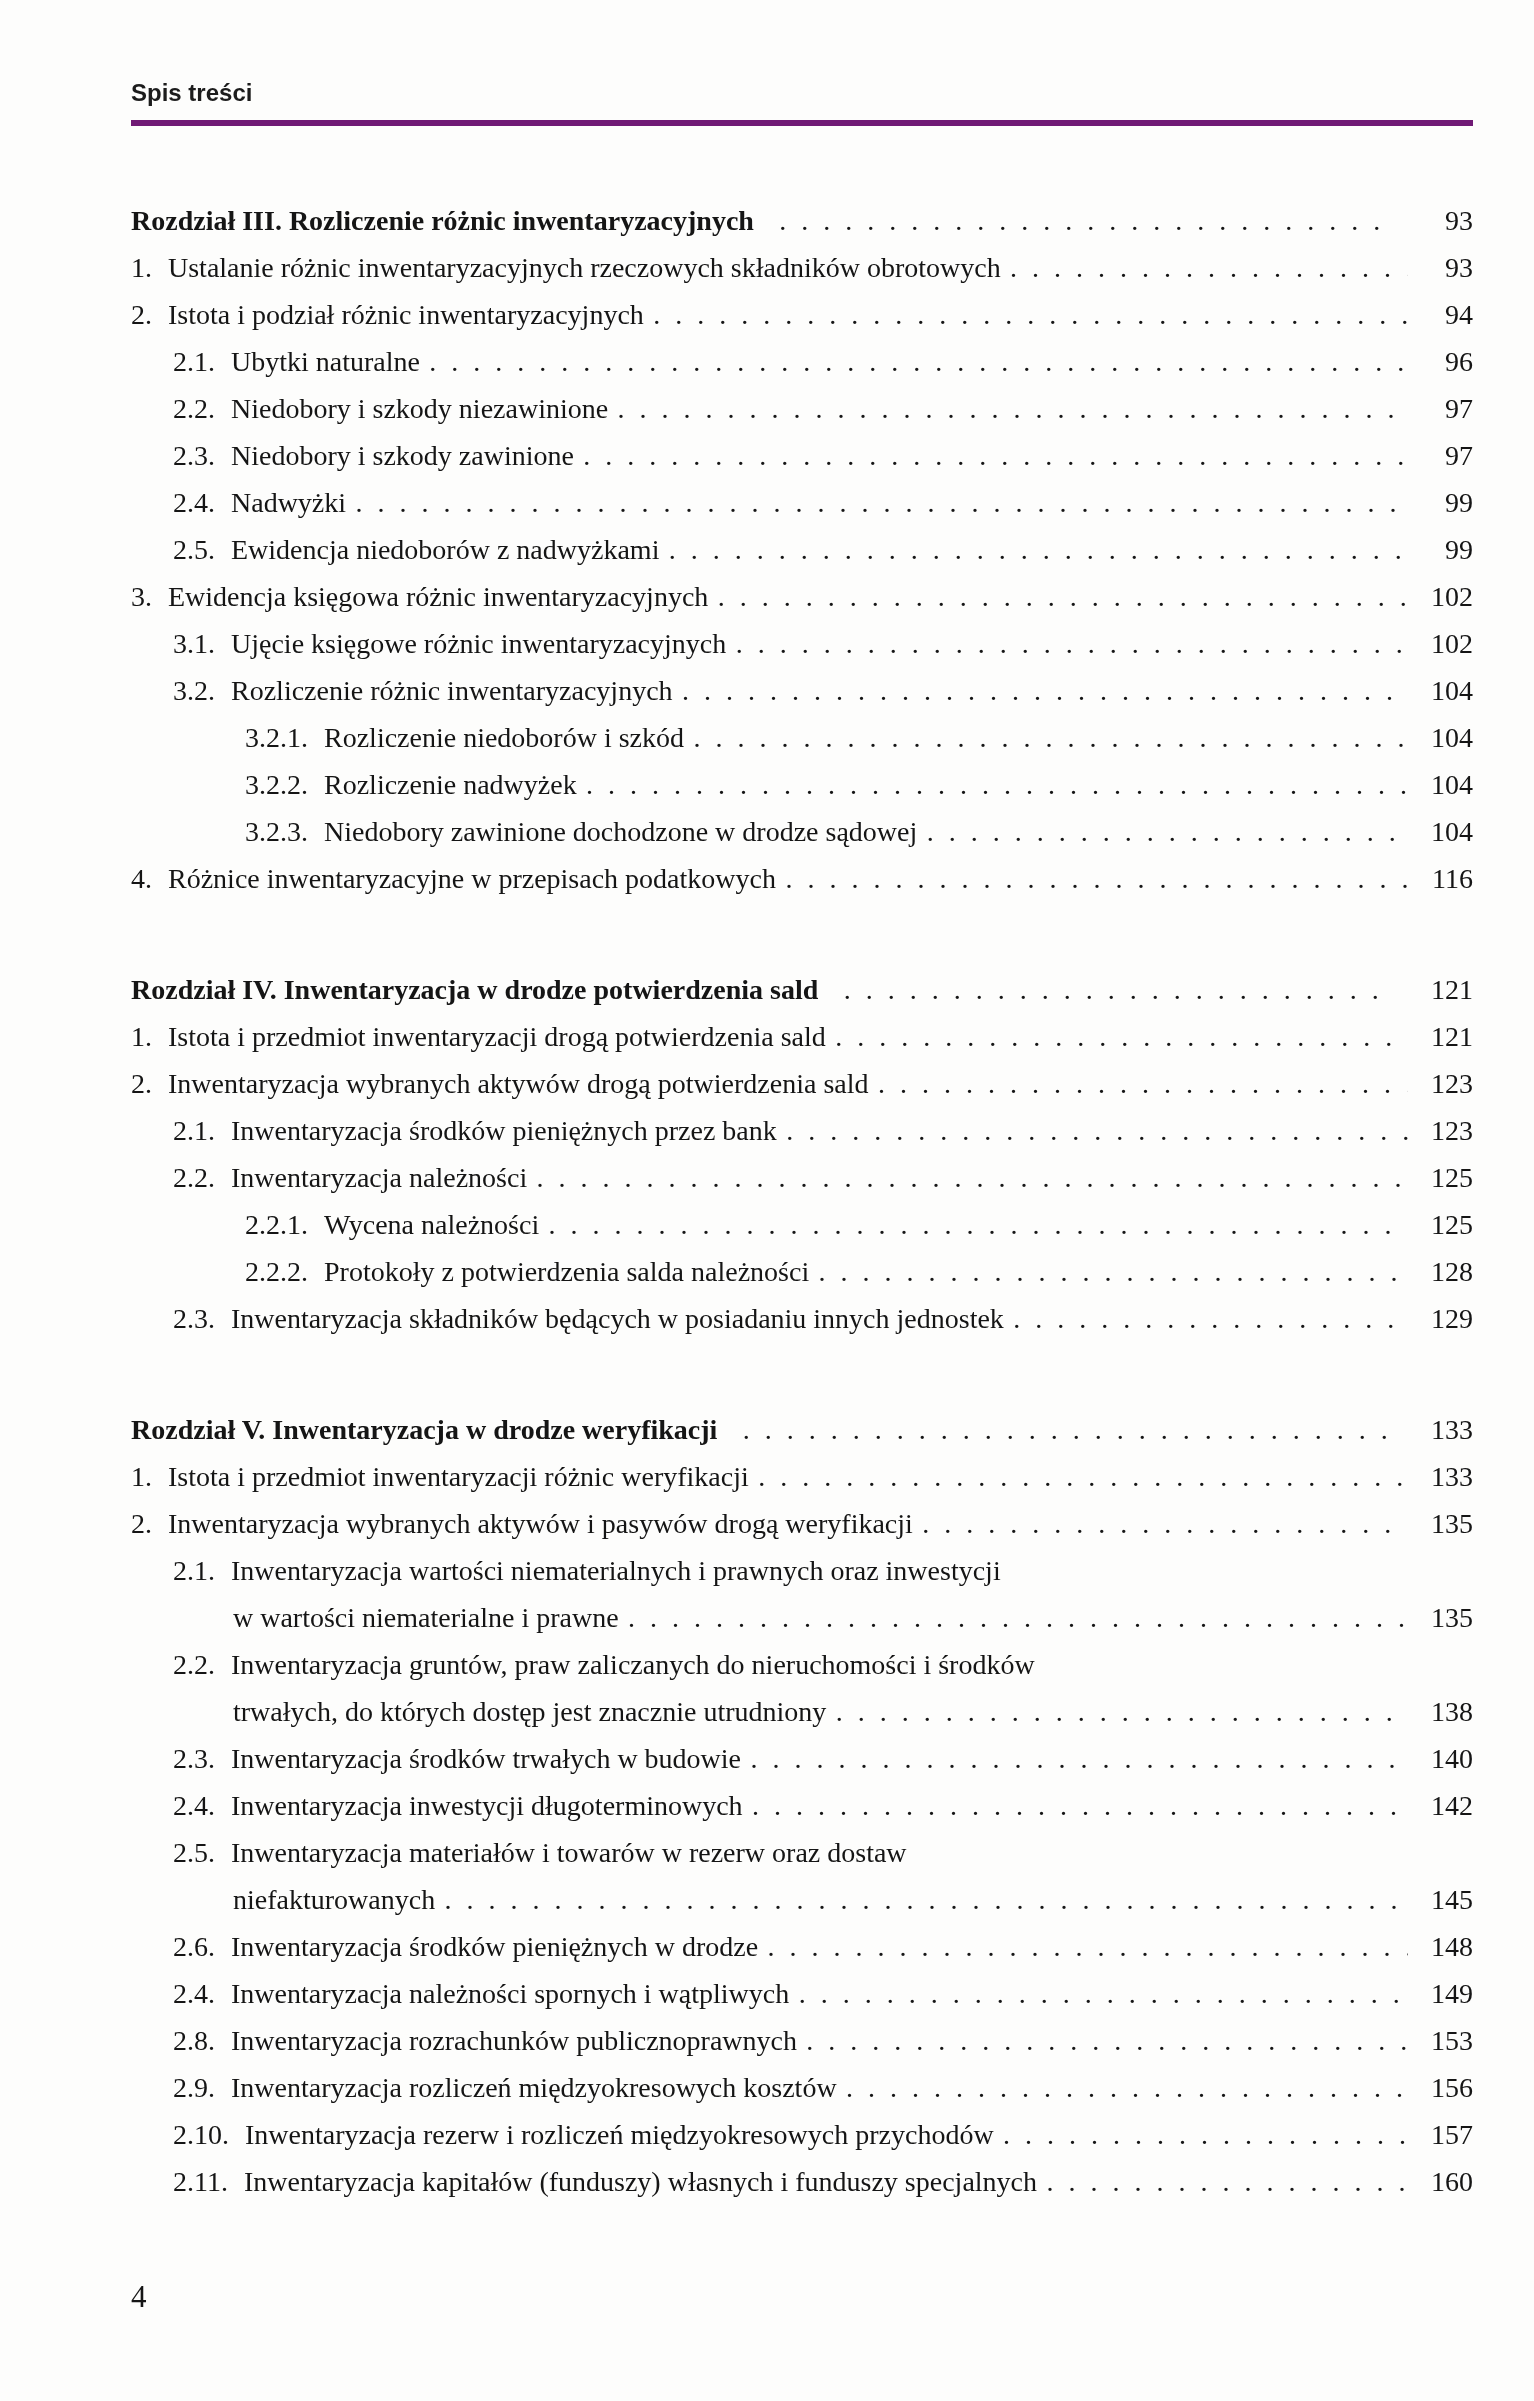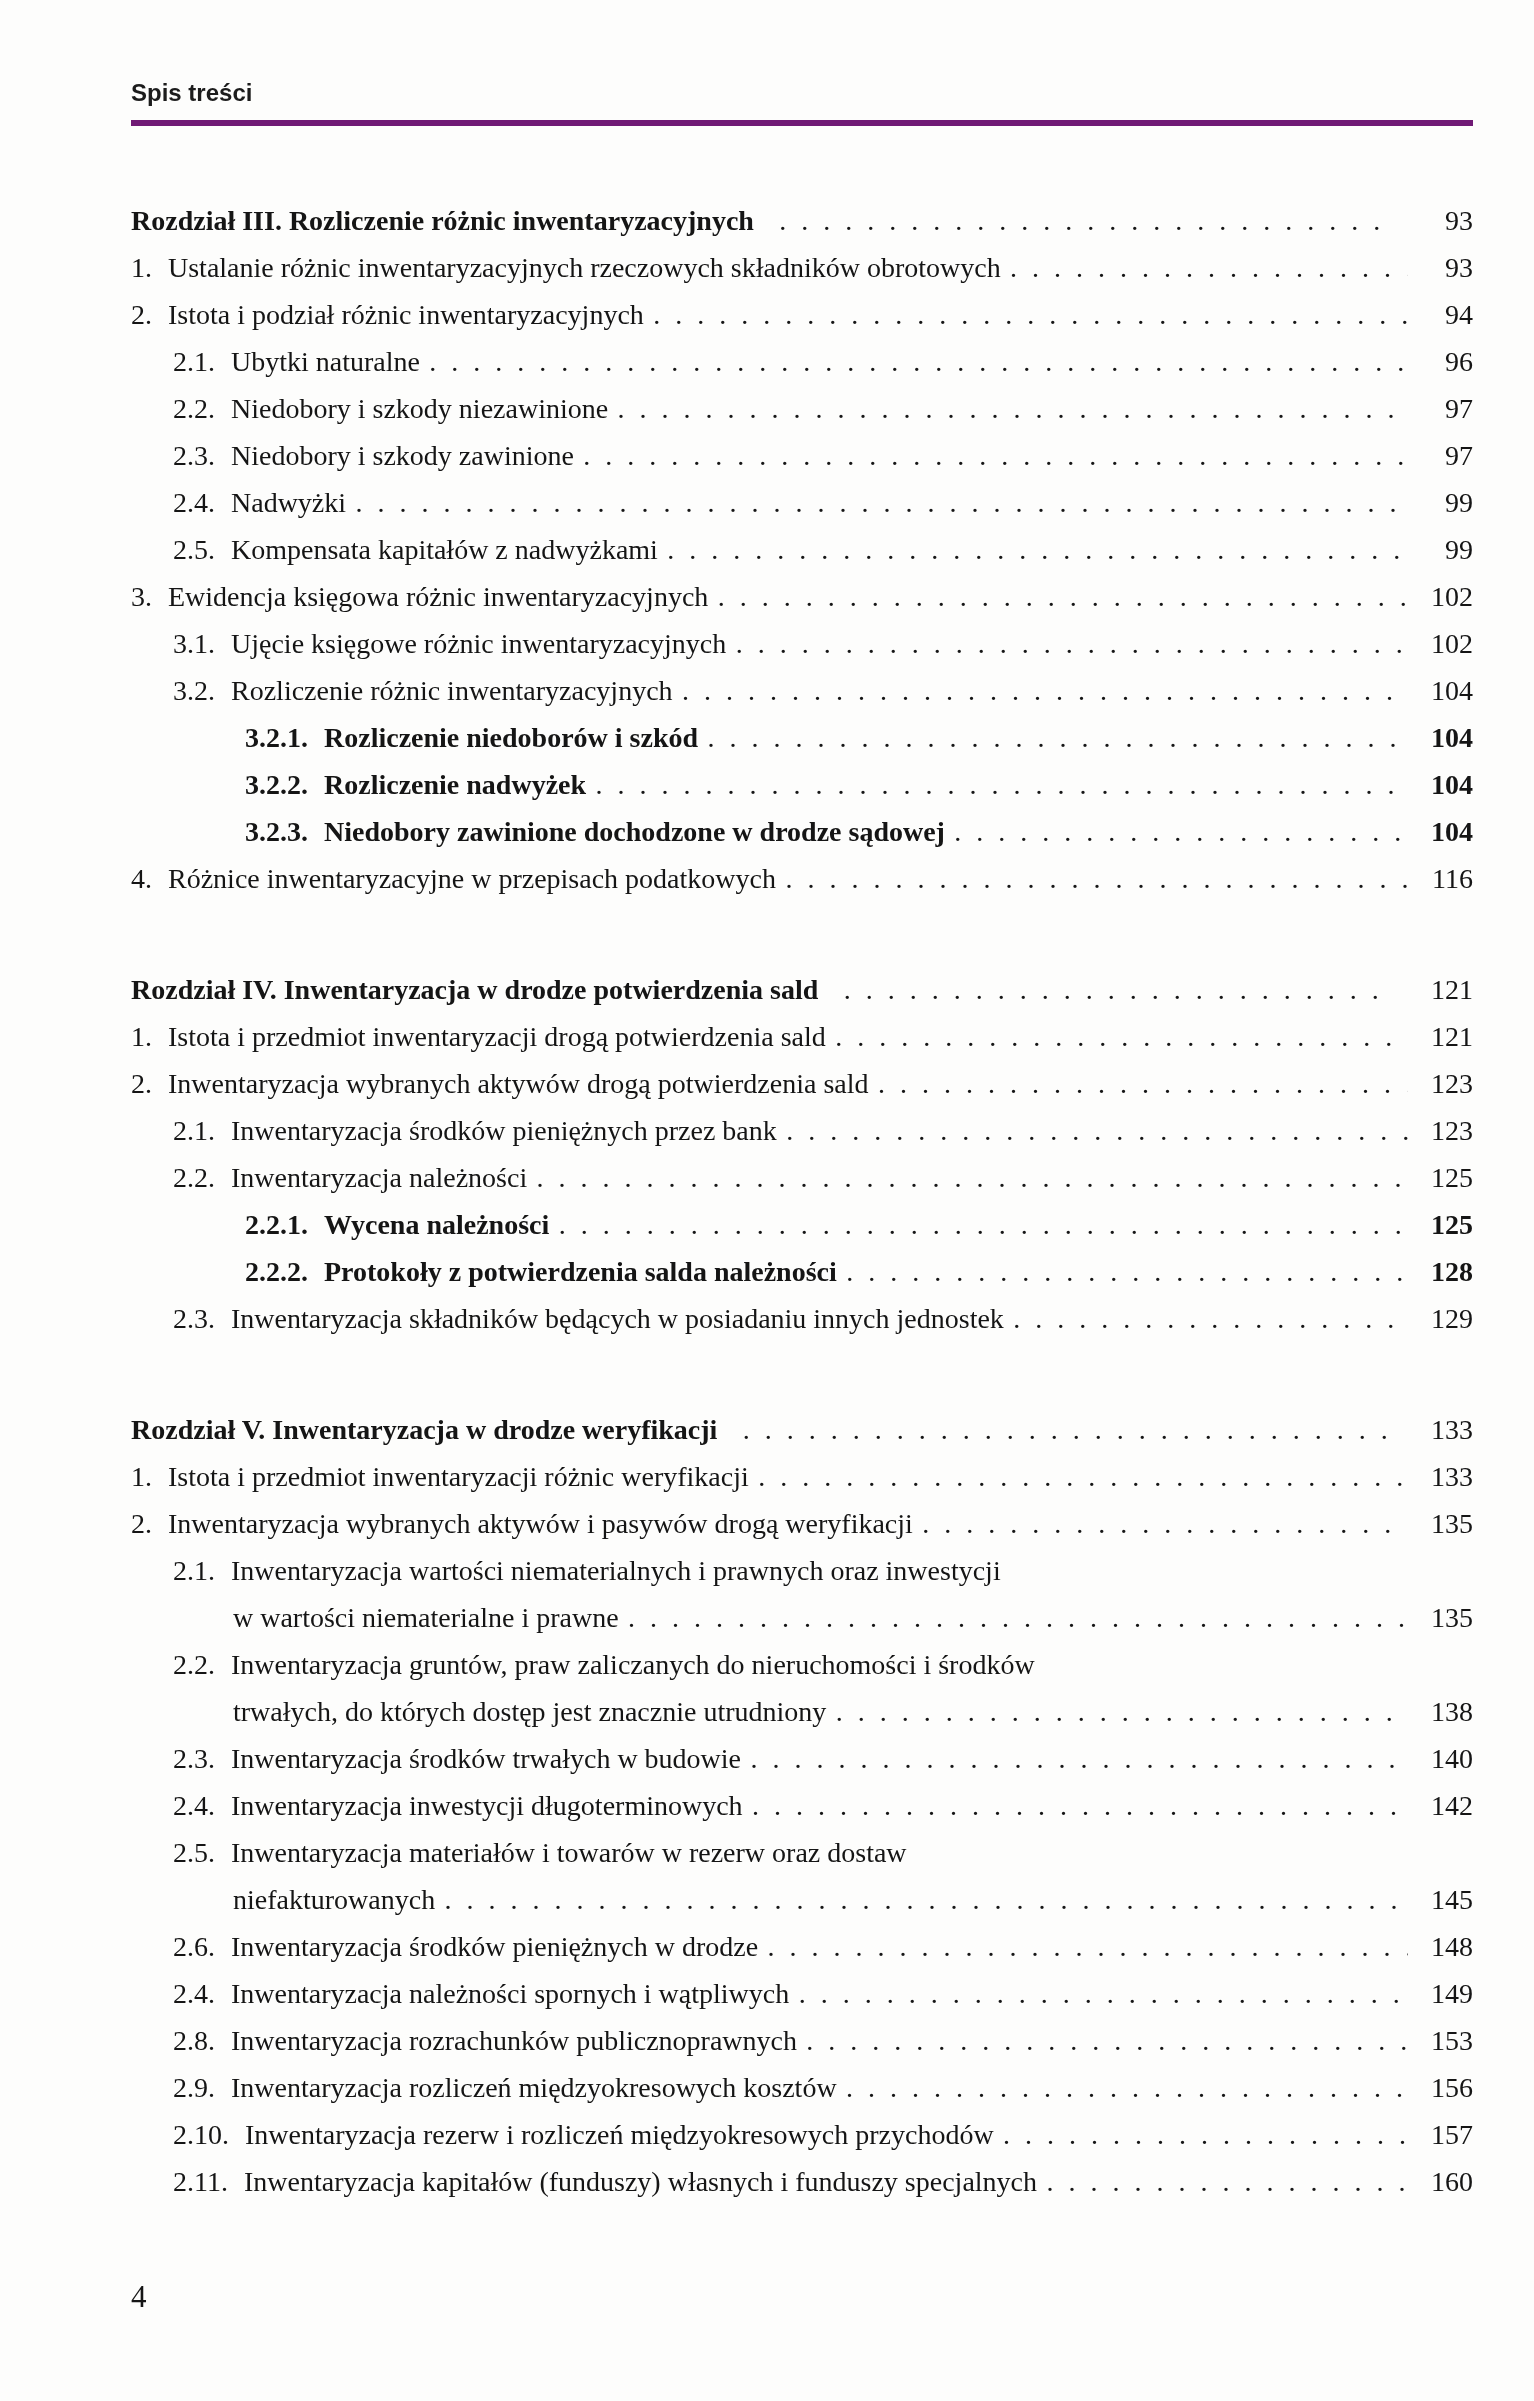--- a/index.html
+++ b/index.html
@@ -52,21 +52,21 @@
   .page-num {
     flex: 0 0 auto;
     min-width: 56px;
     text-align: right;
     white-space: nowrap;
   }
   .lvl-chapter { padding-left: 0; gap: 16px; }
   .lvl-chapter .text { font-weight: bold; }
   .lvl-l1 { padding-left: 0; }
   .lvl-l2 { padding-left: 42px; }
-  .lvl-l3 { padding-left: 114px; font-weight: bold; }
+  .lvl-l3 { padding-left: 114px; }
   .cont-l2 { padding-left: 102px; align-items: center; }
   .footer {
     position: absolute;
     left: 131px;
     top: 2279px;
     font-size: 31px;
     color: #151515;
   }
 </style>
 </head>
@@ -114,21 +114,21 @@
           <span class="page-num">97</span>
         </div>
         <div class="row lvl-l2">
           <span class="num">2.4.</span>
           <span class="text">Nadwyżki</span>
           <span class="leader"></span>
           <span class="page-num">99</span>
         </div>
         <div class="row lvl-l2">
           <span class="num">2.5.</span>
-          <span class="text">Kompensata kapitałów z nadwyżkami</span>
+          <span class="text">Ewidencja niedoborów z nadwyżkami</span>
           <span class="leader"></span>
           <span class="page-num">99</span>
         </div>
         <div class="row lvl-l1">
           <span class="num">3.</span>
           <span class="text">Ewidencja księgowa różnic inwentaryzacyjnych</span>
           <span class="leader"></span>
           <span class="page-num">102</span>
         </div>
         <div class="row lvl-l2">

